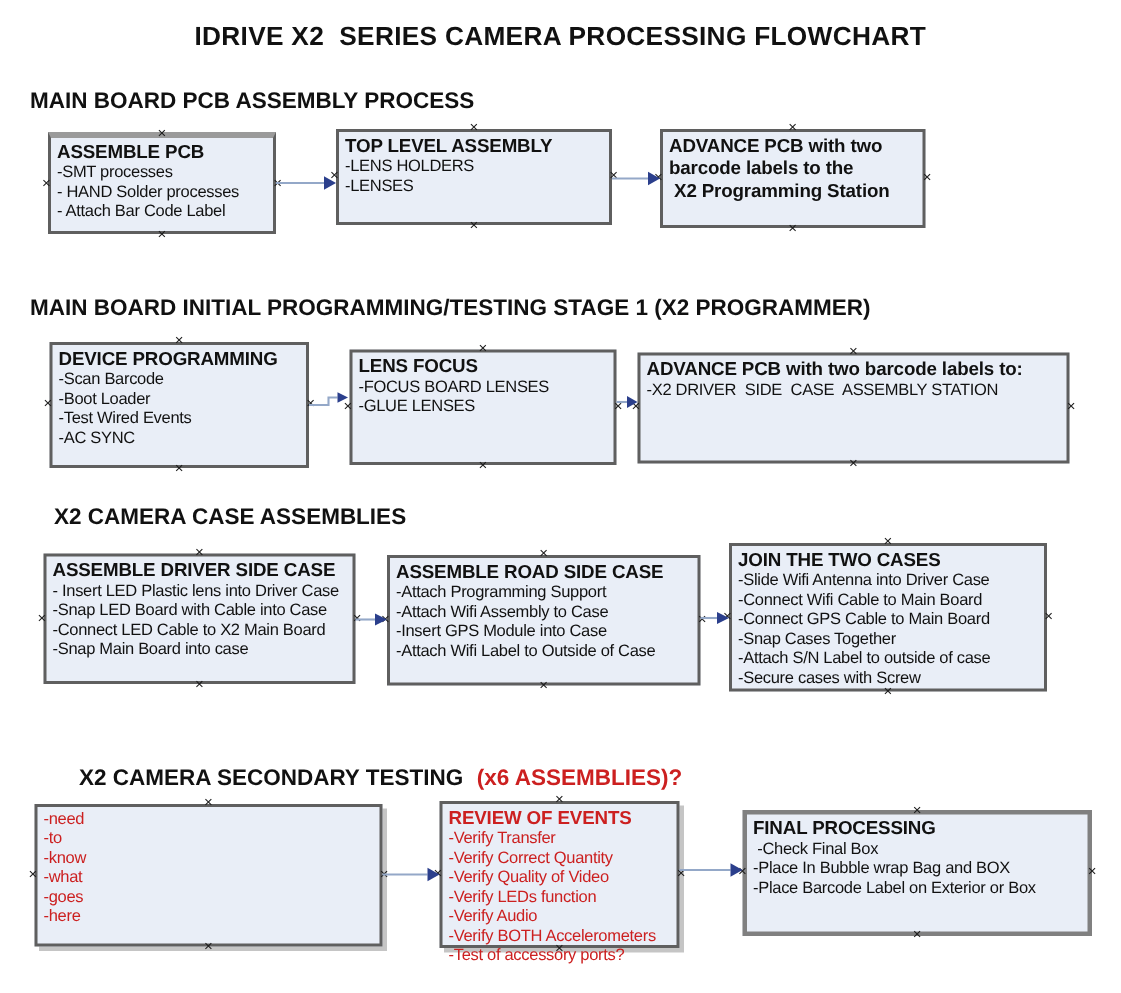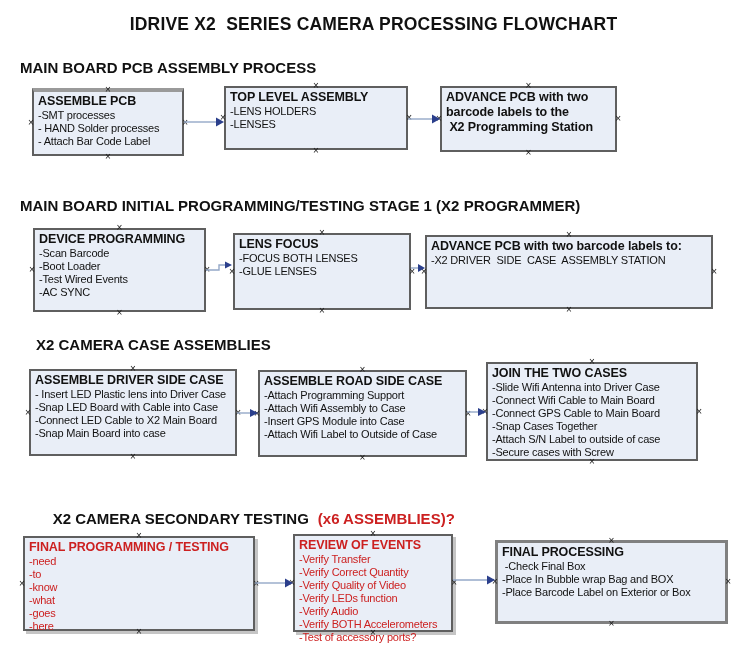--- a/index.html
+++ b/index.html
@@ -106,21 +106,21 @@
     <div class="box-item">-Test Wired Events</div>
     <div class="box-item">-AC SYNC</div>
   </div>
 
   <div class="flowbox" style="left:233px;top:233px;width:178px;height:77px">
     <span class="hdl t">×</span>
     <span class="hdl b">×</span>
     <span class="hdl l">×</span>
     <span class="hdl r">×</span>
     <div class="box-title">LENS FOCUS</div>
-    <div class="box-item">-FOCUS BOTH LENSES</div>
+    <div class="box-item">-FOCUS BOARD LENSES</div>
     <div class="box-item">-GLUE LENSES</div>
   </div>
 
   <div class="flowbox" style="left:425px;top:235px;width:288px;height:74px">
     <span class="hdl t">×</span>
     <span class="hdl b">×</span>
     <span class="hdl l">×</span>
     <span class="hdl r">×</span>
     <div class="box-title">ADVANCE PCB with two barcode labels to:</div>
     <div class="box-item">-X2 DRIVER  SIDE  CASE  ASSEMBLY STATION</div>
@@ -186,21 +186,20 @@
 
   <div class="sec-heading" style="left:36px;top:493px">
     <span>X2 CAMERA SECONDARY TESTING</span><span class="red-suffix">(x6 ASSEMBLIES)?</span>
   </div>
 
   <div class="flowbox shadow red" style="left:23px;top:536px;width:232px;height:95px">
     <span class="hdl t">×</span>
     <span class="hdl b">×</span>
     <span class="hdl l">×</span>
     <span class="hdl r">×</span>
-    <div class="box-title">FINAL PROGRAMMING / TESTING</div>
     <div class="box-item">-need</div>
     <div class="box-item">-to</div>
     <div class="box-item">-know</div>
     <div class="box-item">-what</div>
     <div class="box-item">-goes</div>
     <div class="box-item">-here</div>
   </div>
 
   <div class="flowbox shadow red" style="left:293px;top:534px;width:160px;height:98px">
     <span class="hdl t">×</span>

